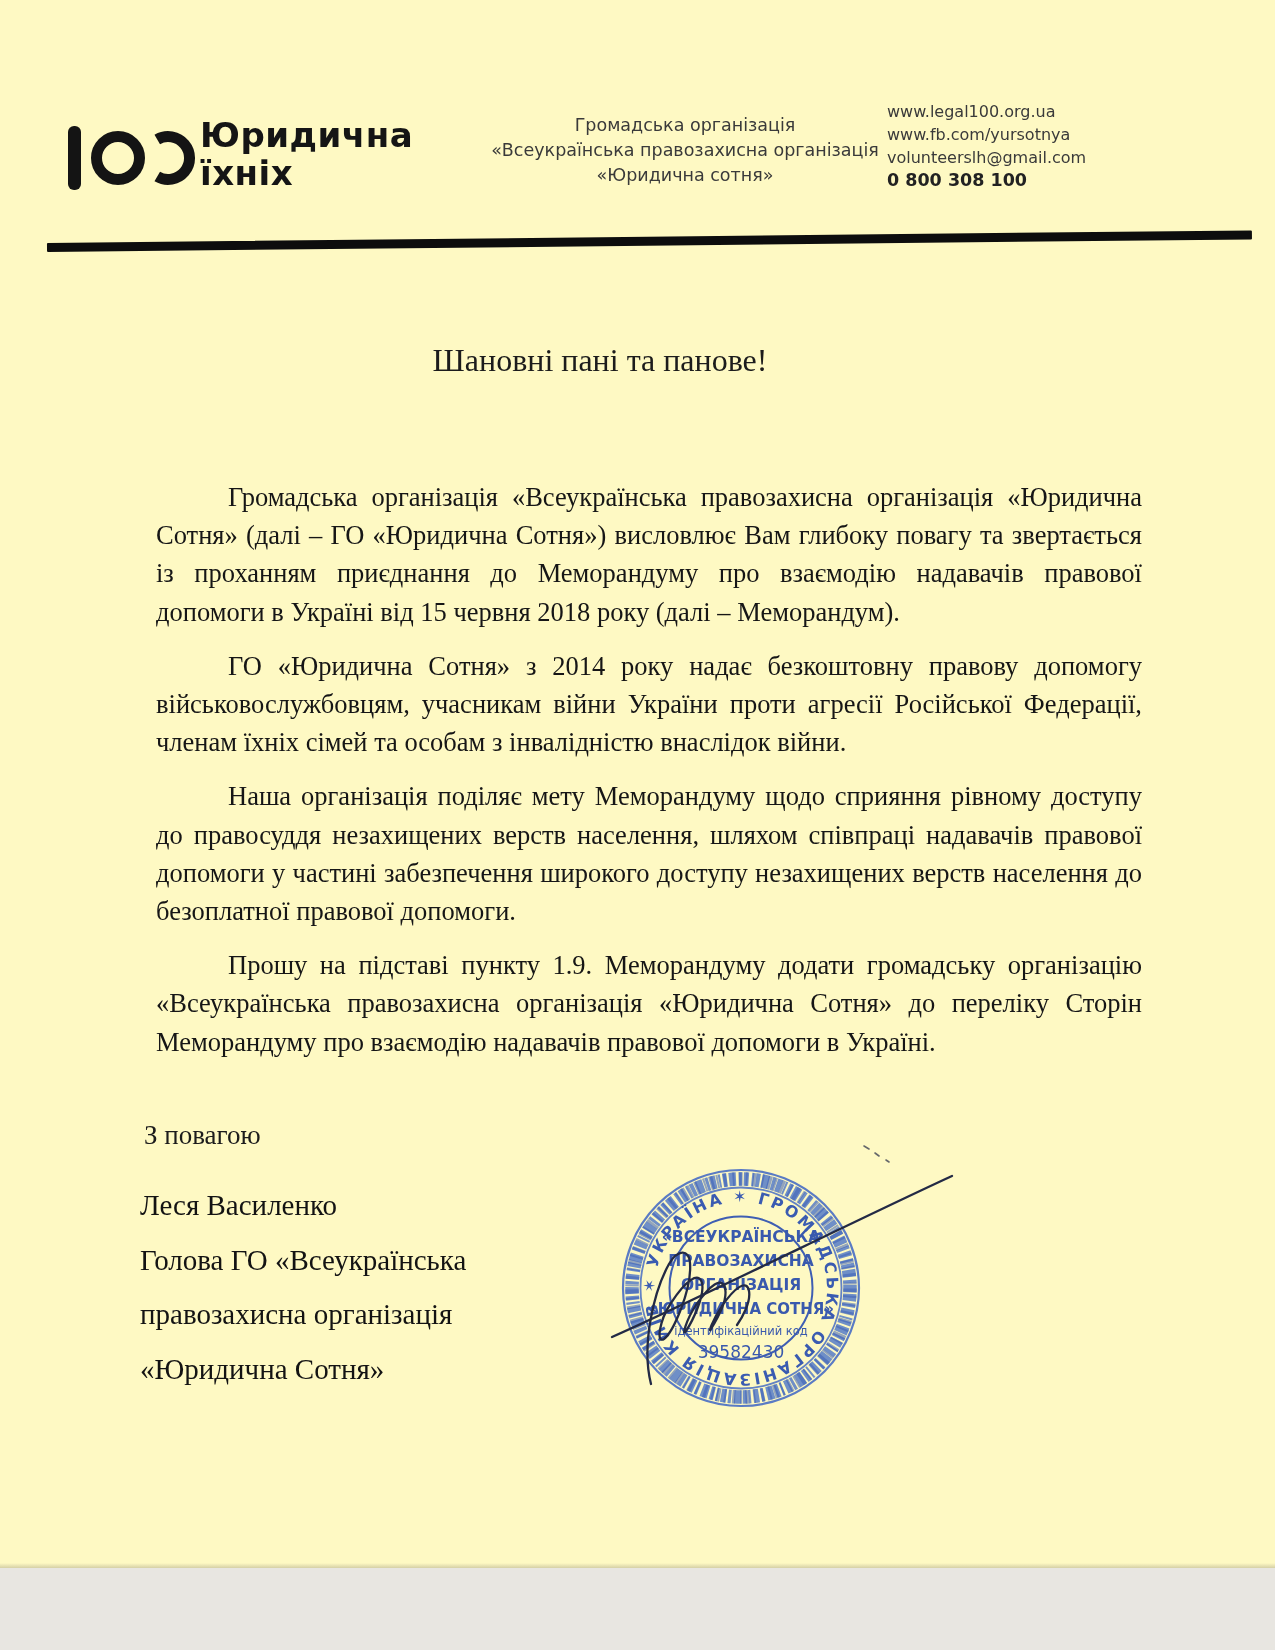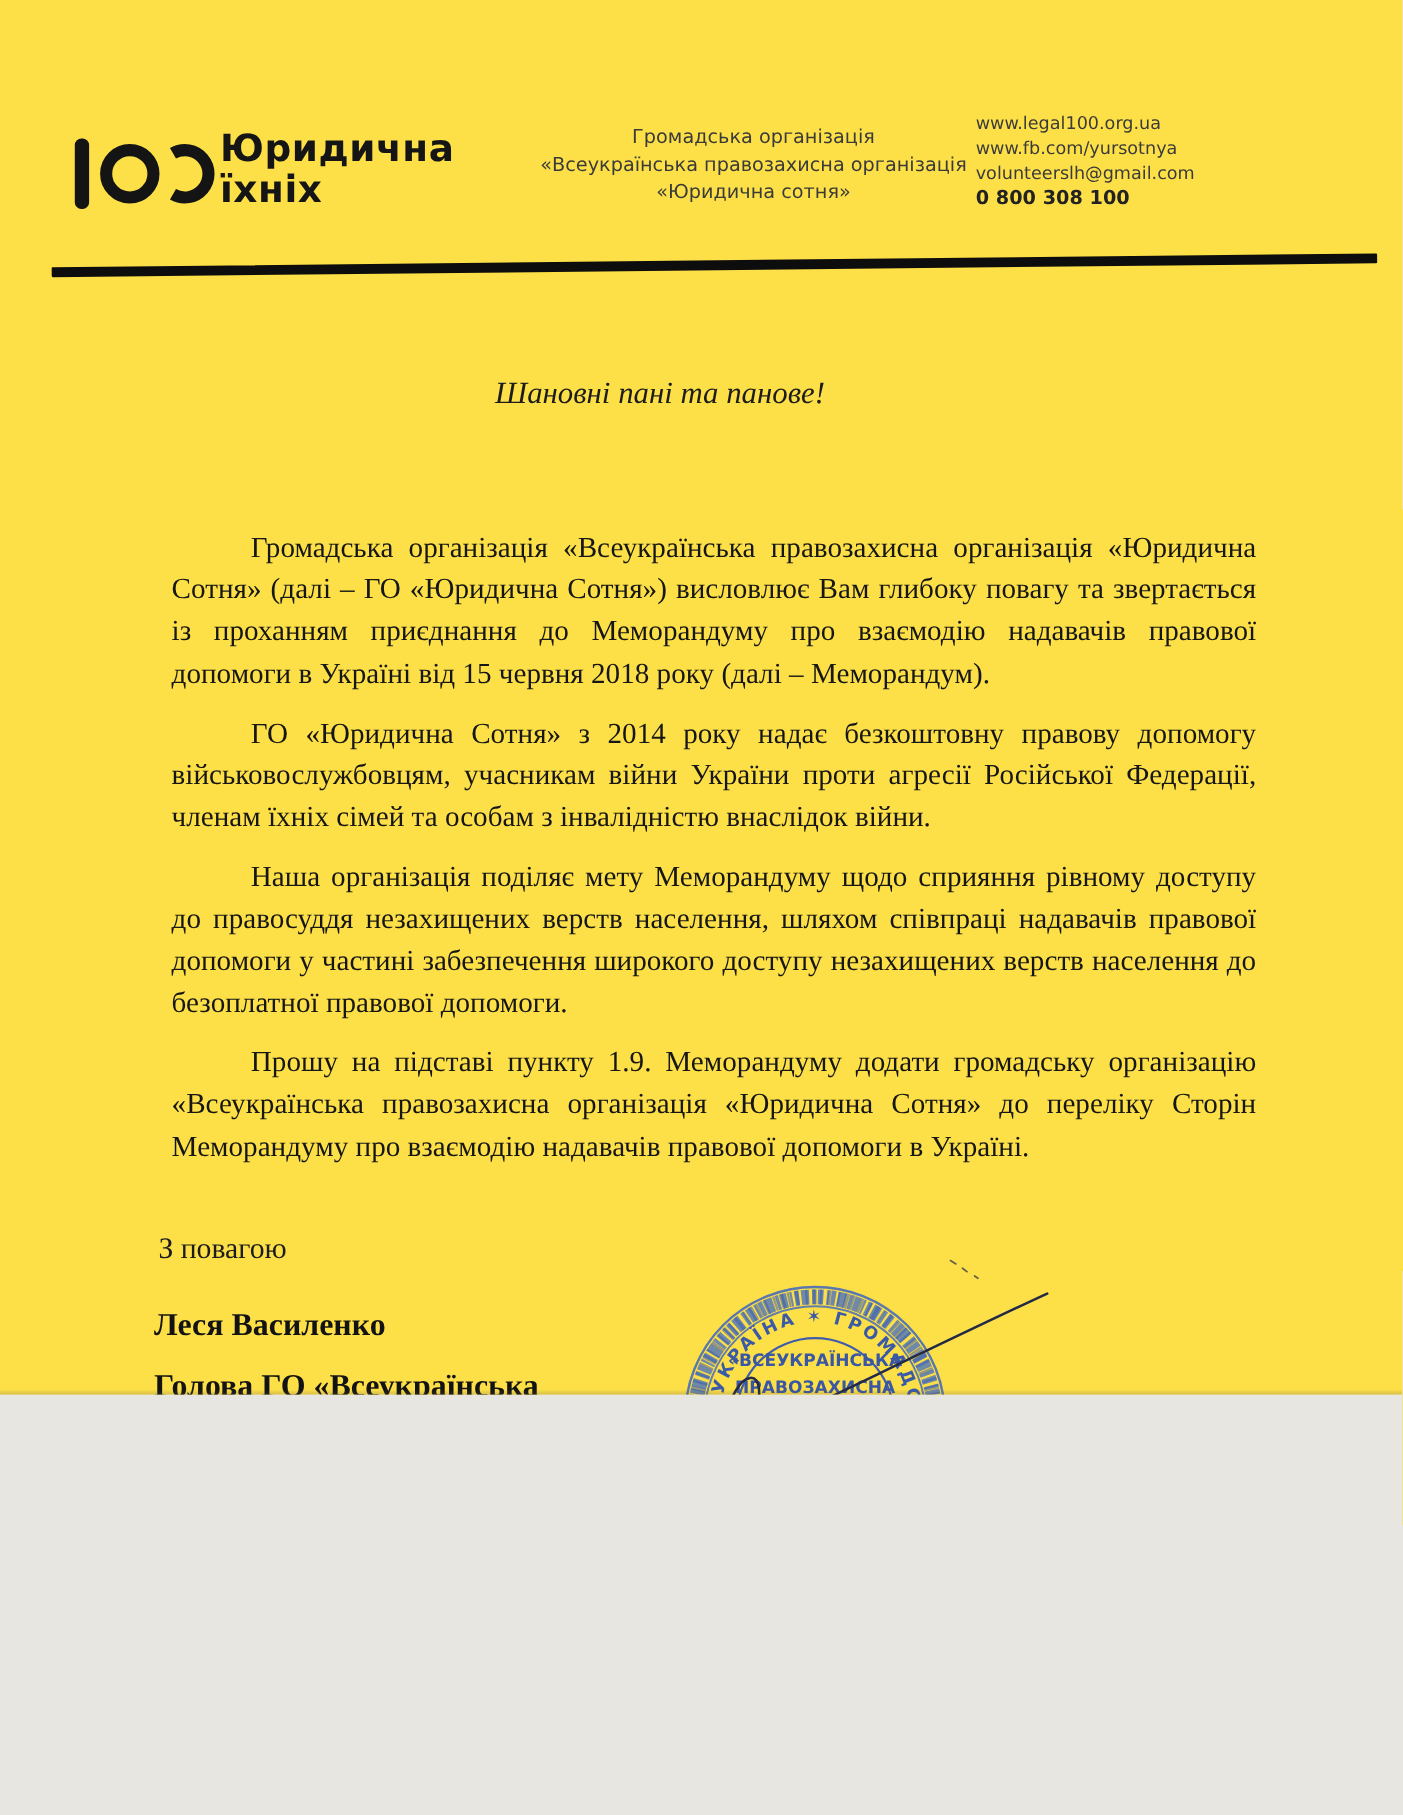--- a/index.html
+++ b/index.html
@@ -1,20 +1,20 @@
 <!DOCTYPE html>
 <html lang="uk"><head>
 <meta charset="utf-8">
 <style>
   html,body{margin:0;padding:0;background:#e8e6e1;}
   .page{
     position:relative;
-    width:1275px;height:1268px;
+    width:1275px;height:1568px;
     margin:0 auto;
-    background:#fde047;
+    background:#fef9c3;
     overflow:hidden;
     font-family:"Liberation Serif", serif;
     color:#1b1b1b;
   }
   .page::after{ 
     content:"";position:absolute;left:0;right:0;bottom:0;height:5px;
     background:linear-gradient(to bottom, rgba(0,0,0,0), rgba(90,85,80,.25));
   }
 
   
@@ -39,33 +39,33 @@
   .header-rule{
     position:absolute;left:47px;top:243px;width:1205px;height:9px;
     background:#0d0d0d;
     transform:rotate(-0.6deg);transform-origin:left center;
     border-radius:1px;
   }
 
   
   .salutation{
     position:absolute;left:140px;top:342px;width:920px;
-    text-align:center;font-style:italic;font-size:28px;color:#1c1c1c;
+    text-align:center;font-size:32px;color:#1c1c1c;
   }
   .body-text{
     position:absolute;left:140px;top:462px;width:1018px;
     font-size:26.5px;line-height:38.2px;
     text-align:justify;color:#161616;
   }
   .body-text p{margin:16px;text-indent:72px;}
 
   .closing{position:absolute;left:144px;top:1120px;font-size:27px;color:#1c1c1c;}
   .signatory{
     position:absolute;left:140px;top:1178px;
-    font-weight:bold;font-size:29px;line-height:54.5px;color:#131313;
+    font-weight:normal;font-size:29px;line-height:54.5px;color:#131313;
   }
 
   
   .stamp-wrap{position:absolute;left:585px;top:1128px;width:390px;height:300px;}
   .stamp-wrap svg{display:block;}
 </style>
 </head>
 <body>
 
 <div class="page">

